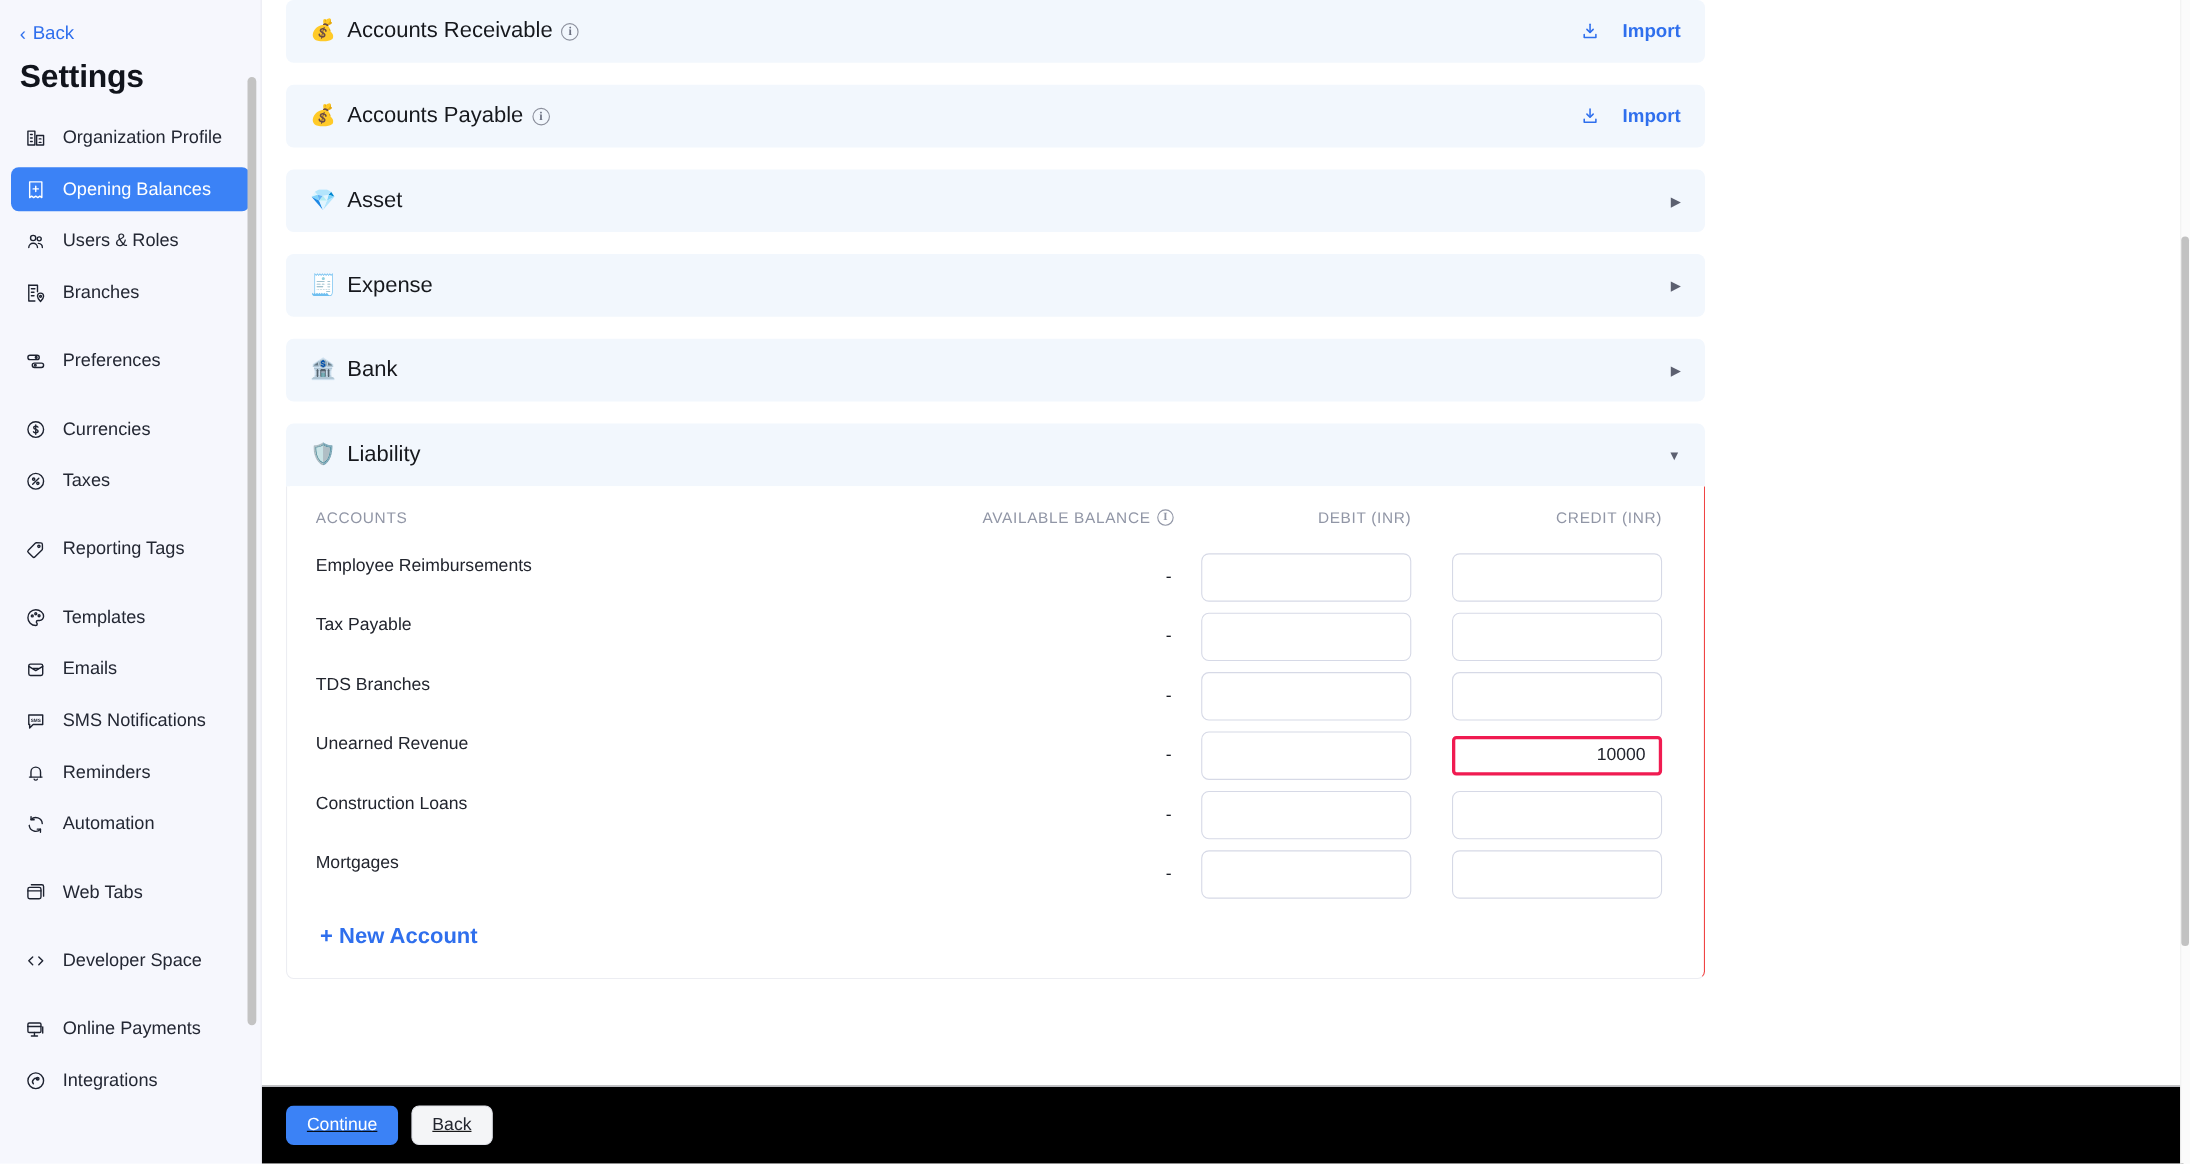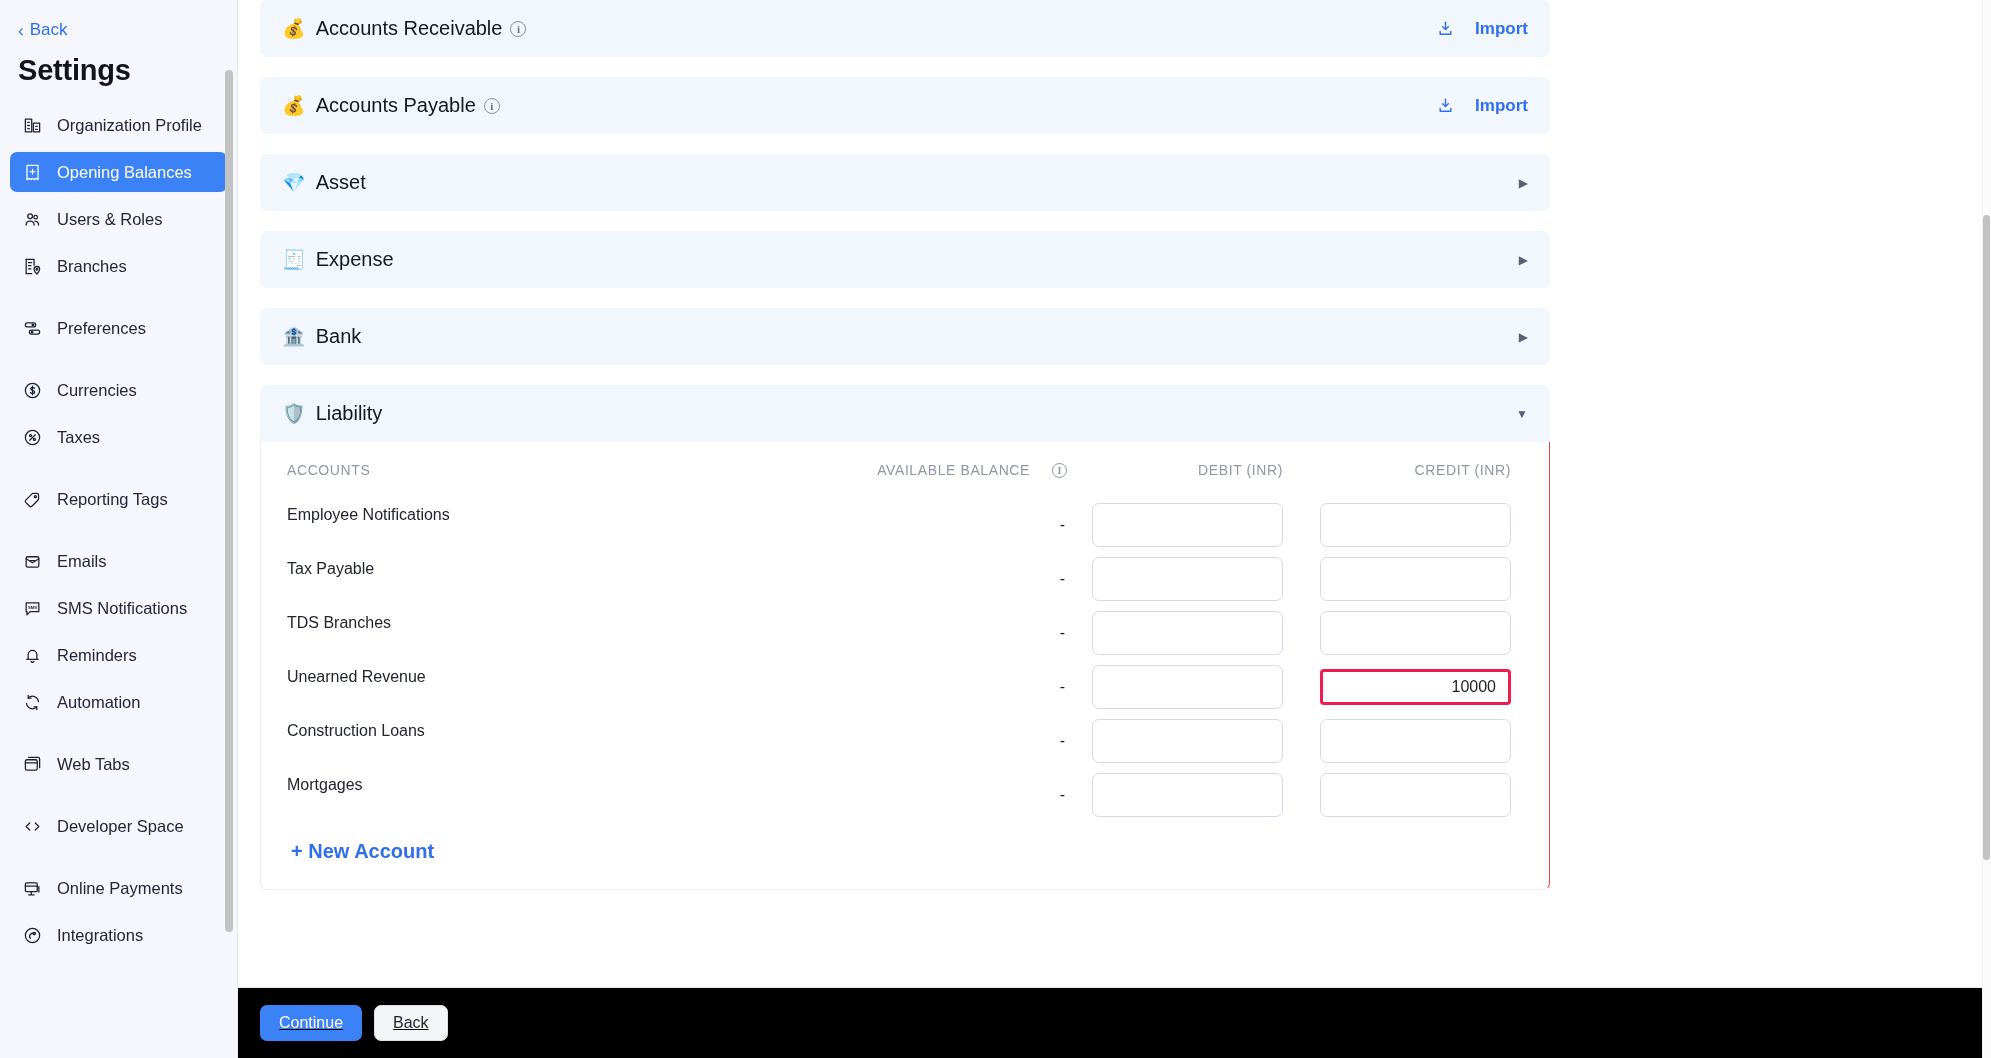--- a/index.html
+++ b/index.html
@@ -107,21 +107,21 @@
     border-radius: 0 0 7px 7px;
     padding: 0 0 26px 0;
   }
   .tbl-head {
     display: flex; align-items: center;
     height: 56px; padding: 0 0 0 26px;
     font-size: 14px; letter-spacing: 0.6px;
     color: #9196a6; text-transform: uppercase;
   }
   .col-acct   { width: 440px; }
-  .col-avail  { width: 340px; text-align: right; display: flex; justify-content: flex-end; align-items: center; gap: 22px; }
+  .col-avail  { width: 340px; text-align: right; display: flex; justify-content: flex-end; align-items: center; gap: 6px; }
   .col-debit  { width: 230px; text-align: right; padding-right: 14px; }
   .col-credit { width: 230px; text-align: right; padding-right: 16px; }
   .hdr-info {
     width: 15px; height: 15px;
     border: 1.3px solid #9196a6; border-radius: 50%;
     font-size: 10px; color: #9196a6; font-weight: 700;
     display: inline-flex; align-items: center; justify-content: center;
     font-family: "Liberation Serif", serif; letter-spacing: 0;
   }
   .trow {
@@ -269,20 +269,31 @@
           <span>Taxes</span>
         </div>
         <div class="nav-item gap-after">
           <span class="ic">
             <svg viewBox="0 0 24 24">
               <path d="M3.5 12.8L11.4 4.9c.4-.4.9-.6 1.4-.6l5 .1c1 0 1.8.8 1.8 1.8l.1 5c0 .5-.2 1-.6 1.4l-7.9 7.9c-.8.8-2 .8-2.8 0l-4.9-4.9c-.8-.8-.8-2 0-2.8z" fill="none" stroke="#1d2230" stroke-width="1.6" stroke-linecap="round" stroke-linejoin="round"></path>
               <circle cx="15.6" cy="8.4" r="1.3" fill="none" stroke="#1d2230" stroke-width="1.6" stroke-linecap="round" stroke-linejoin="round"></circle>
             </svg>
           </span>
           <span>Reporting Tags</span>
+        </div>
+        <div class="nav-item">
+          <span class="ic">
+            <svg viewBox="0 0 24 24">
+              <path d="M12 3a9 9 0 100 18c1 0 1.7-.8 1.7-1.7 0-.5-.2-.9-.5-1.2-.3-.3-.5-.7-.5-1.2 0-.9.8-1.7 1.7-1.7h2A4.6 4.6 0 0021 10.5C21 6.3 17 3 12 3z" fill="none" stroke="#1d2230" stroke-width="1.6" stroke-linecap="round" stroke-linejoin="round"></path>
+              <circle cx="8" cy="10" r="1.1" fill="none" stroke="#1d2230" stroke-width="1.6" stroke-linecap="round" stroke-linejoin="round"></circle>
+              <circle cx="12" cy="7.5" r="1.1" fill="none" stroke="#1d2230" stroke-width="1.6" stroke-linecap="round" stroke-linejoin="round"></circle>
+              <circle cx="15.8" cy="9.8" r="1.1" fill="none" stroke="#1d2230" stroke-width="1.6" stroke-linecap="round" stroke-linejoin="round"></circle>
+            </svg>
+          </span>
+          <span>Templates</span>
         </div>
         <div class="nav-item">
           <span class="ic">
             <svg viewBox="0 0 24 24">
               <path d="M4 8.5l8 5 8-5" fill="none" stroke="#1d2230" stroke-width="1.6" stroke-linecap="round" stroke-linejoin="round"></path>
               <rect x="4" y="6" width="16" height="13" rx="2" fill="none" stroke="#1d2230" stroke-width="1.6" stroke-linecap="round" stroke-linejoin="round"></rect>
               <path d="M9 11h6" fill="none" stroke="#1d2230" stroke-width="1.6" stroke-linecap="round" stroke-linejoin="round"></path>
             </svg>
           </span>
           <span>Emails</span>
@@ -438,21 +449,21 @@
         </div>
         <div class="tbl-card"><div class="tbl-head">
             <div class="col-acct">ACCOUNTS</div>
             <div class="col-avail">
               <span>AVAILABLE BALANCE</span>
               <span class="hdr-info">i</span>
             </div>
             <div class="col-debit">DEBIT (INR)</div>
             <div class="col-credit">CREDIT (INR)</div>
           </div><div class="trow">
-            <div class="c-acct">Employee Notifications</div>
+            <div class="c-acct">Employee Reimbursements</div>
             <div class="c-avail">-</div>
             <div class="c-debit">
               <input class="amt" type="text" value="" style="">
             </div>
             <div class="c-credit">
               <input class="amt" type="text" value="" style="">
             </div>
           </div><div class="trow">
             <div class="c-acct">Tax Payable</div>
             <div class="c-avail">-</div>

